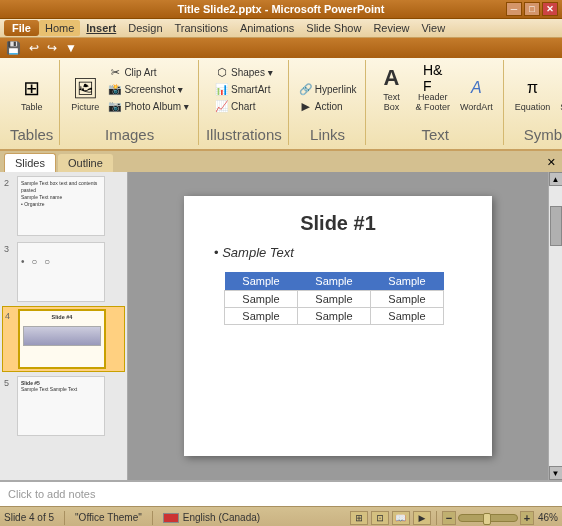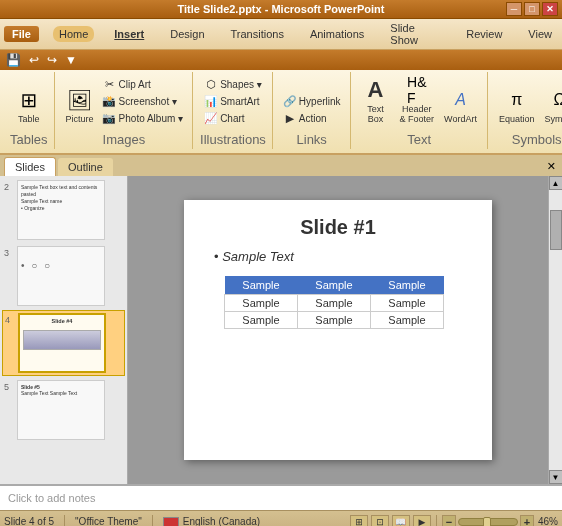--- a/index.html
+++ b/index.html
@@ -37,28 +37,28 @@
     }
     .title-btn.close { background: #cc4444; }
 
     
     .menu-bar {
       background: linear-gradient(to bottom, #f5e6c8, #e8d0a0);
       display: flex;
       align-items: center;
       padding: 1px 4px;
       border-bottom: 1px solid #c8a060;
-      gap: 14px;
+      gap: 0;
     }
     .menu-item {
       padding: 2px 6px;
       font-size: 11px;
       color: #333;
       cursor: pointer;
-      border-radius: 7px;
+      border-radius: 2px;
     }
     .menu-item:hover, .menu-item.active {
       background: #e8c070;
     }
     .menu-item.file-btn {
       background: linear-gradient(to bottom, #c47b2b, #a85e10);
       color: white;
       border-radius: 3px;
       padding: 2px 8px;
       font-weight: bold;
@@ -78,23 +78,23 @@
     .ribbon-group {
       display: flex;
       flex-direction: column;
       align-items: center;
       border-right: 1px solid #d4b870;
       padding: 2px 6px;
       min-width: fit-content;
     }
     .ribbon-group:last-child { border-right: none; }
     .ribbon-group-label {
-      font-size: 13px;
+      font-size: 15px;
       color: #666;
-      margin-top: 6px;
+      margin-top: 12px;
       text-align: center;
     }
     .ribbon-items {
       display: flex;
       align-items: flex-end;
       gap: 2px;
       flex: 1;
     }
     .ribbon-btn-large {
       display: flex;

